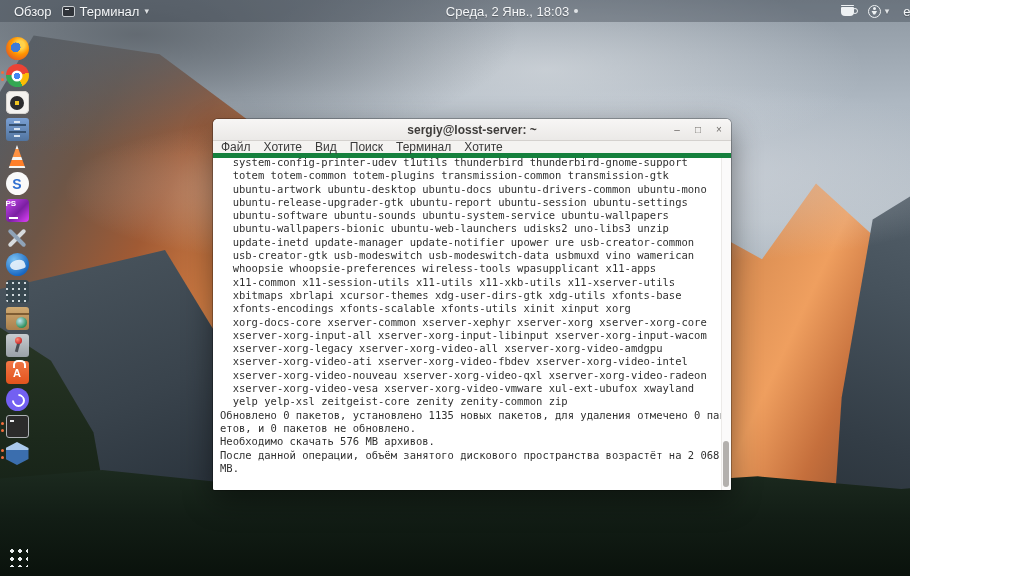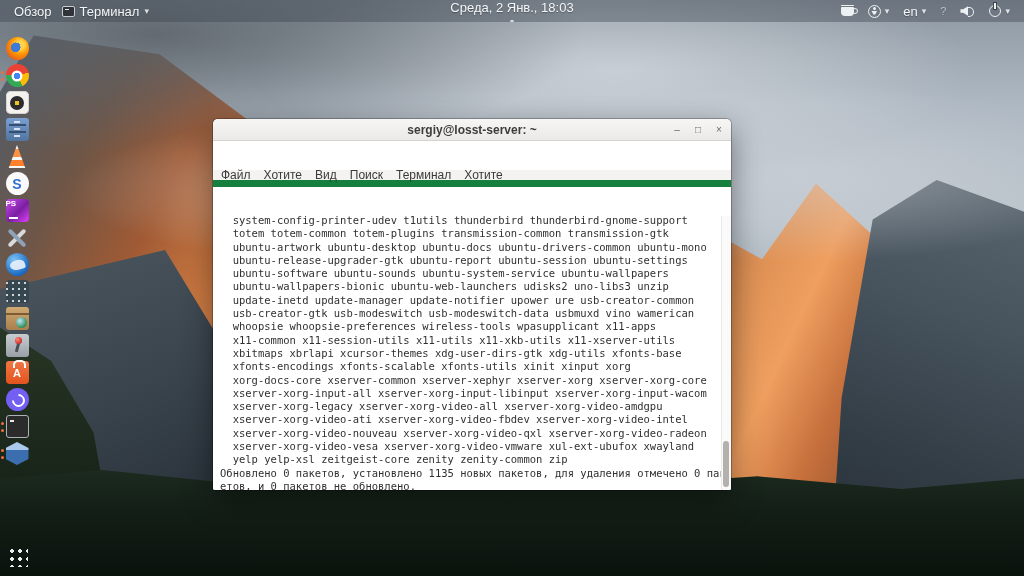--- a/index.html
+++ b/index.html
@@ -1,17 +1,17 @@
 <!DOCTYPE html>
 <html><head>
 <meta charset="utf-8">
 <style>
   * { margin:0; padding:0; box-sizing:border-box; }
   html,body { width:1024px; height:576px; overflow:hidden; font-family:"Liberation Sans", sans-serif; }
-  .desktop { position:relative; width:1024px; height:576px; overflow:hidden; background:#9aa5af; }
+  .desktop { position:relative; width:910px; height:576px; overflow:hidden; background:#9aa5af; }
 
   
   .wp { position:absolute; inset:0; }
   .wp-sky { position:absolute; inset:0;
     background:linear-gradient(180deg,#8d97a1 0%,#aeb8c2 18%,#bac3cb 38%,#a6b0ba 60%,#98a3ad 75%); }
   .wp-fog { position:absolute; inset:0;
     background:
       radial-gradient(60% 30% at 15% 6%, rgba(90,97,104,.85), rgba(90,97,104,0) 70%),
       radial-gradient(50% 25% at 60% 12%, rgba(230,233,236,.55), rgba(230,233,236,0) 70%),
       radial-gradient(45% 22% at 78% 30%, rgba(215,218,224,.5), rgba(215,218,224,0) 70%),
@@ -41,21 +41,21 @@
   
   .top-bar { position:absolute; left:0; top:0; width:1024px; height:22px;
     background:rgba(56,64,74,.38); color:#f4f6f8; display:flex; align-items:center;
     font-size:13px; text-shadow:0 1px 1px rgba(0,0,0,.3); z-index:50; }
   .tb-left { display:flex; align-items:center; gap:10px; padding-left:14px; }
   .tb-overview { cursor:default; }
   .tb-appmenu { display:flex; align-items:center; gap:5px; }
   .mini-term { width:13px; height:11px; background:#30343a; border:1px solid #c8ccd0; border-radius:2px; position:relative; }
   .mini-term::before { content:""; position:absolute; left:2px; top:2px; width:4px; height:1.5px; background:#e8eaec; }
   .tb-caret { font-size:9px; opacity:.85; }
-  .tb-center { position:absolute; left:0; right:0; top:0; height:22px; display:flex; align-items:center; justify-content:center; gap:5px; pointer-events:none;flex-direction:column; }
+  .tb-center { position:absolute; left:0; right:0; top:0; height:22px; display:flex; align-items:center; justify-content:center; gap:5px; pointer-events:none; }
   .tb-clock { pointer-events:auto; }
   .tb-dot { width:4px; height:4px; border-radius:50%; background:#dfe3e7; }
   .tb-right { margin-left:auto; display:flex; align-items:center; gap:14px; padding-right:14px; }
   .tb-item { display:flex; align-items:center; gap:4px; }
   .cup-icon { width:13px; height:9px; background:#eef1f3; border-radius:1px 1px 4px 4px; position:relative; margin-top:1px; }
   .cup-icon::after { content:""; position:absolute; right:-4px; top:1px; width:4px; height:4px; border:1.5px solid #eef1f3; border-radius:50%; }
   .cup-icon::before { content:""; position:absolute; left:0; top:-2.5px; width:13px; height:1.5px; background:#eef1f3; border-radius:1px; }
   .a11y-icon { width:13px; height:13px; border:1.5px solid #eef1f3; border-radius:50%; position:relative; }
   .a11y-icon::before { content:""; position:absolute; left:50%; top:1.5px; width:3px; height:3px; margin-left:-1.5px; border-radius:50%; background:#eef1f3; }
   .a11y-icon::after { content:""; position:absolute; left:50%; top:5px; width:6px; height:4px; margin-left:-3px; background:#eef1f3; clip-path:polygon(0 0,100% 0,65% 100%,35% 100%); }
@@ -123,27 +123,27 @@
   .ic-termlaunch::before { content:""; position:absolute; left:3px; top:4px; width:4px; height:1.5px; background:#e8eaec; }
   .ic-vbox { clip-path:polygon(50% 0, 100% 26%, 100% 74%, 50% 100%, 0 74%, 0 26%);
     background:linear-gradient(180deg,#aac9ec 0 34%, #3b6eae 34% 100%); }
   .ic-apps { width:21px; height:21px;
     background-image:radial-gradient(#eceff1 1.6px, transparent 1.7px); background-size:8px 8px; background-position:1px 1px; }
   .slot-apps { position:absolute; bottom:6px; left:0; }
 
   
   .term-window { position:absolute; left:213px; top:119px; width:518px; height:371px;
     border-radius:5px 5px 2px 2px; box-shadow:0 10px 30px rgba(0,0,0,.45), 0 0 0 1px rgba(0,0,0,.25);
-    background:#fff; z-index:60; overflow:hidden; display:flex; flex-direction:column;gap:29px; }
+    background:#fff; z-index:60; overflow:hidden; display:flex; flex-direction:column; }
   .term-titlebar { height:22px; background:linear-gradient(180deg,#f7f6f5,#ebe9e7);
     border-bottom:1px solid #d4d1ce; display:flex; align-items:center; position:relative; flex:0 0 auto; }
   .term-title { position:absolute; left:0; right:0; text-align:center; font-size:12px; font-weight:bold; color:#3e3c3a; }
   .win-btns { position:absolute; right:6px; top:0; height:22px; display:flex; align-items:center; gap:9px; color:#6f6c69; }
   .win-btn { font-size:10px; width:12px; text-align:center; cursor:default; line-height:1; }
-  .term-menubar { height:17px; background:#f4f3f1; border-bottom:7px solid #15803d;
+  .term-menubar { height:17px; background:#f4f3f1; border-bottom:5px solid #15803d;
     display:flex; align-items:center; gap:13px; padding-left:8px; font-size:12px; color:#3a3a3a; flex:0 0 auto; }
   .term-content { position:relative; flex:1; background:#fff; overflow:hidden;
     font-family:"DejaVu Sans Mono","Liberation Mono",monospace; font-size:10.5px; line-height:13.3px; color:#303030; }
   .term-lines { position:absolute; left:7px; top:-2px; right:0; white-space:pre; }
   .term-line { white-space:pre; }
   .prompt-row { white-space:pre; display:flex; align-items:center; }
   .cursor { display:inline-block; width:6px; height:11px; border:1px solid #303030; margin-left:1px; vertical-align:-1px; }
   .term-scrollbar { position:absolute; right:0; top:0; bottom:0; width:10px; background:#fbfafa; border-left:1px solid #eceae8; }
   .term-thumb { position:absolute; right:2px; bottom:3px; width:6px; height:46px; border-radius:3px; background:#b3b0ad; }
 </style>

